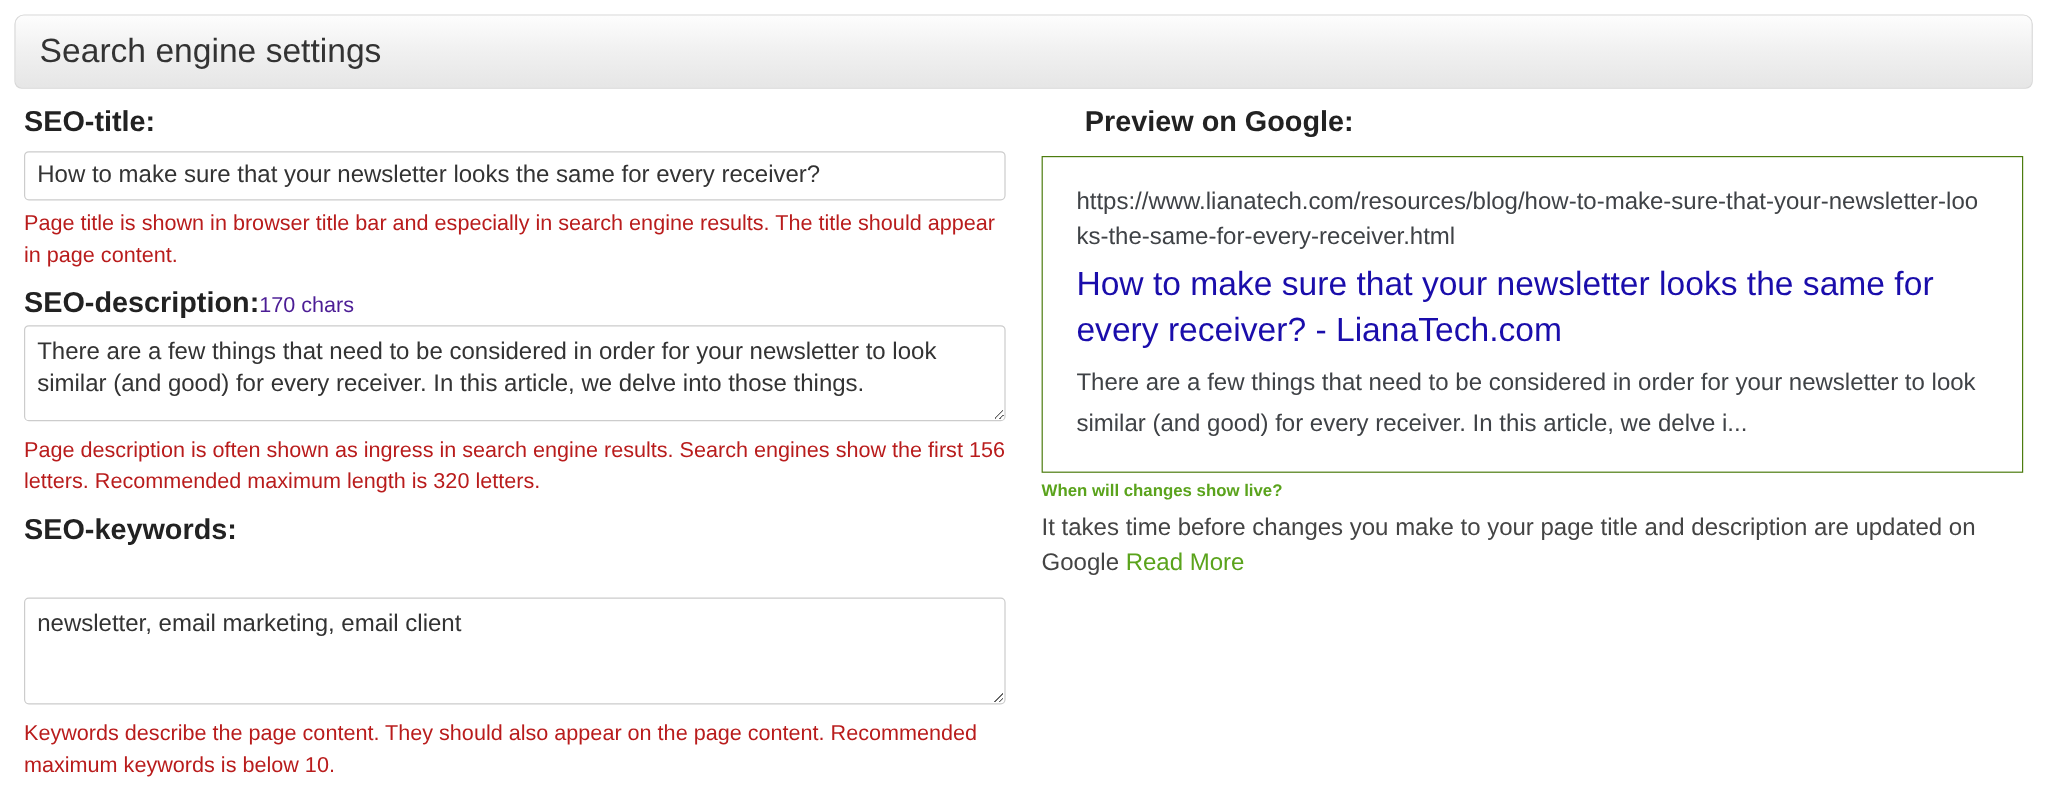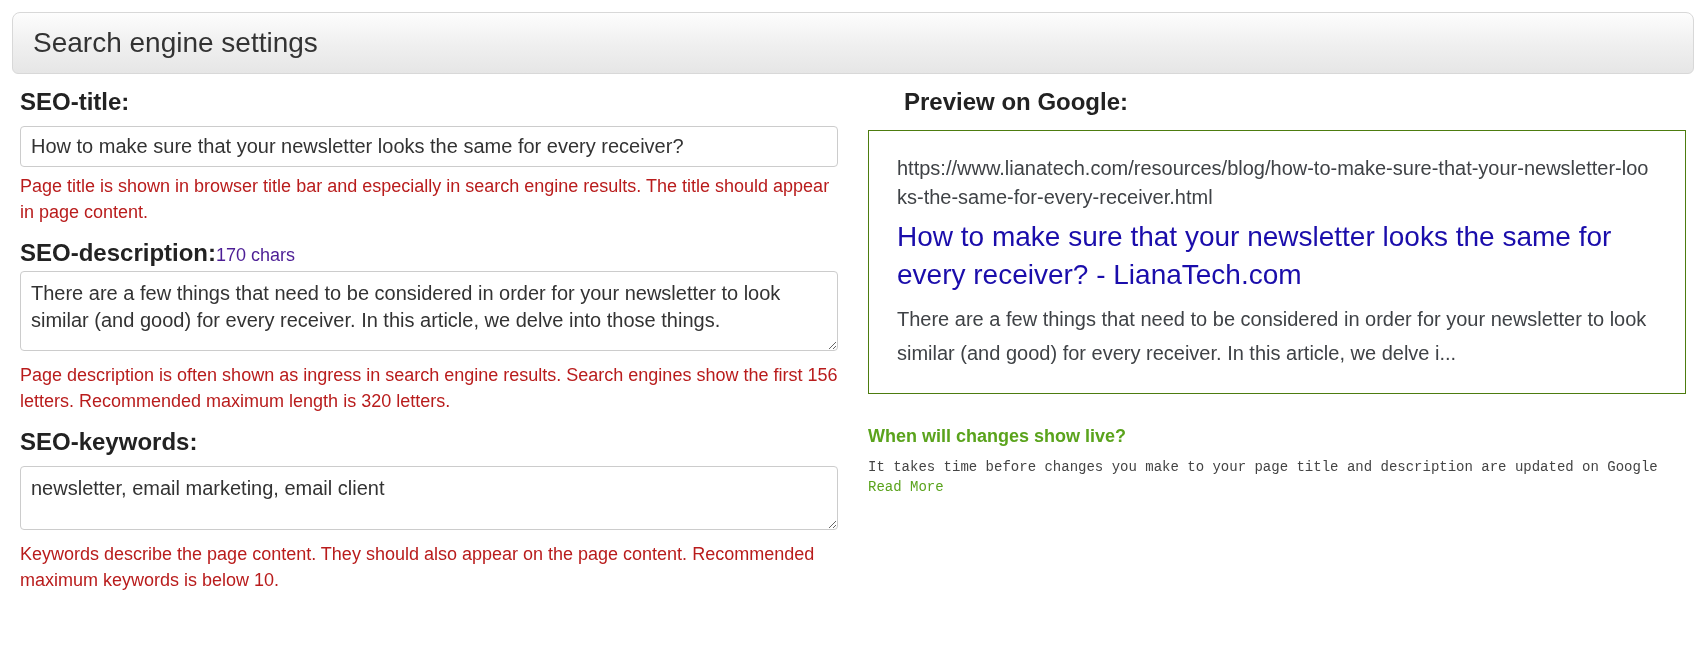--- a/index.html
+++ b/index.html
@@ -70,21 +70,22 @@
       background: #fff;
     }
     textarea {
       resize: both;
       line-height: 1.35;
     }
     .seo-desc-textarea {
       height: 80px;
     }
     .seo-keywords-textarea {
-      height: 64px;
+      height: 89px;
+      margin-top: 32px;
     }
     .help-text {
       font-size: 18px;
       color: #b91c1c;
       margin-top: 6px;
       line-height: 1.45;
       font-family: Arial, Helvetica, sans-serif;
     }
     .preview-heading {
       font-size: 24px;
@@ -111,30 +112,30 @@
       line-height: 1.35;
       margin-bottom: 8px;
     }
     .gp-desc {
       color: #3f4246;
       font-size: 20px;
       line-height: 1.7;
     }
     .live-heading {
       color: #5aa31c;
-      font-size: 18px;
+      font-size: 14px;
       font-weight: bold;
-      margin-top: 32px;
+      margin-top: 6px;
       margin-bottom: 10px;
     }
     .live-text {
       color: #444;
-      font-size: 14px;
+      font-size: 20px;
       line-height: 1.45;
-      font-family: Liberation Mono, monospace;
+      font-family: Liberation Sans, sans-serif;
     }
     .read-more-link {
       color: #5aa31c;
       text-decoration: none;
       cursor: pointer;
     }
   </style>
 </head>
 <body>
 

